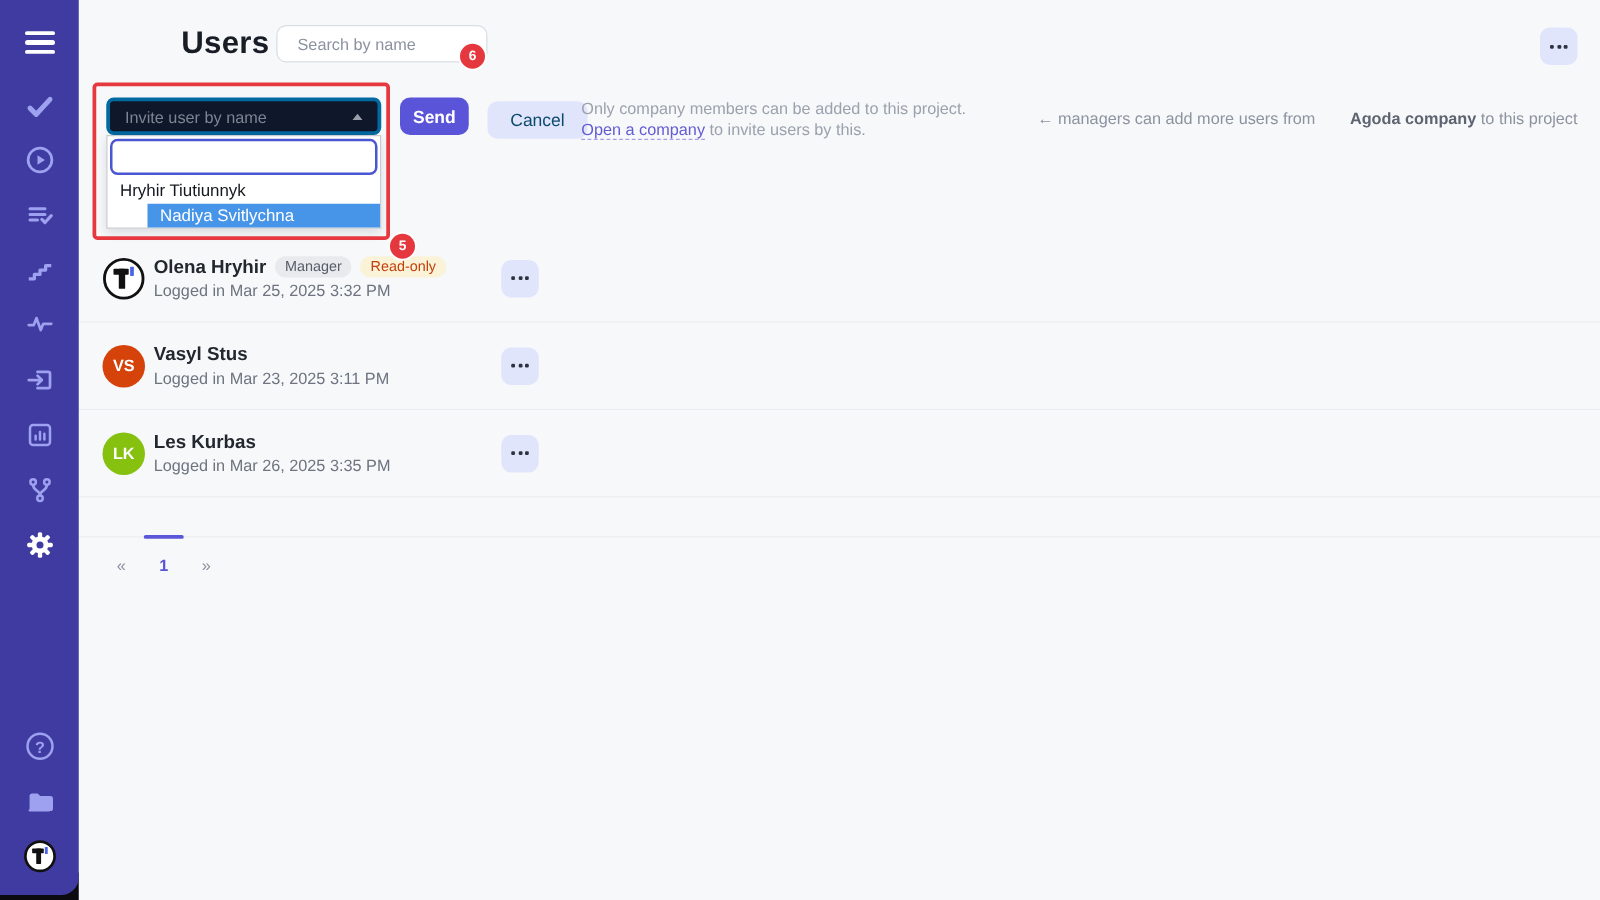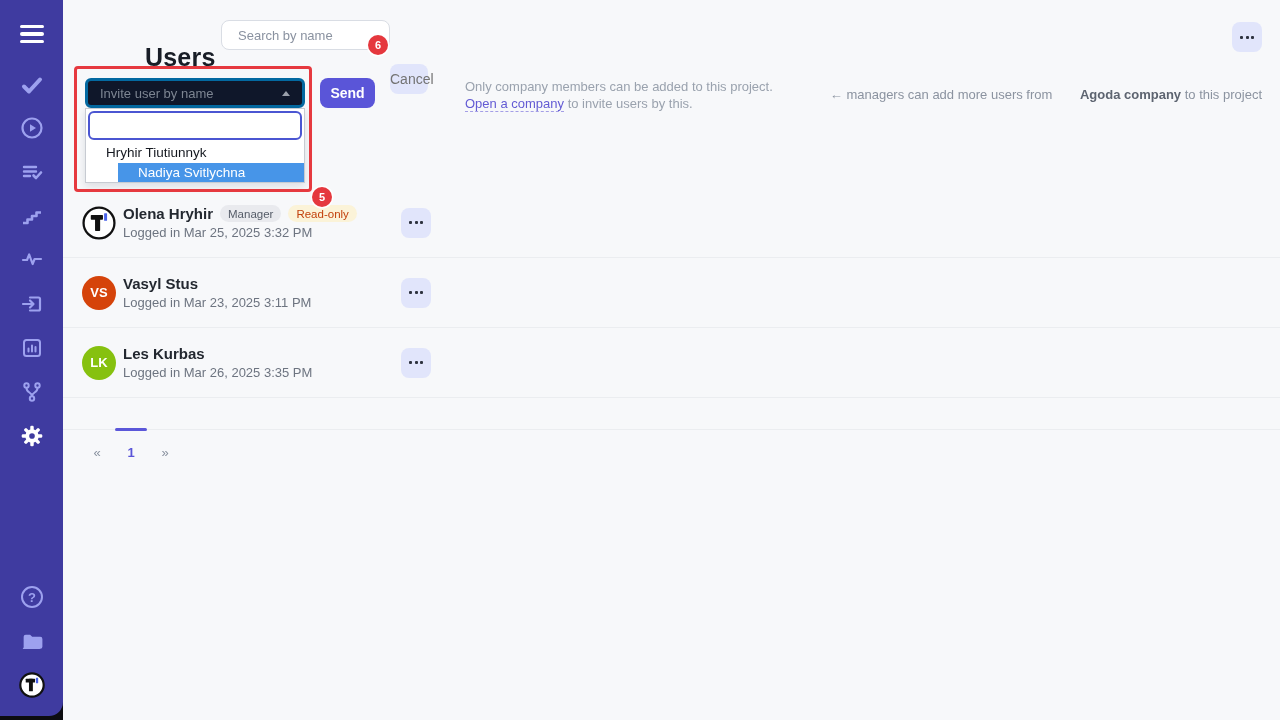--- a/index.html
+++ b/index.html
@@ -13,21 +13,21 @@
   .sb-icon { position:absolute; left:19px; width:26px; height:26px; display:flex; align-items:center;
              justify-content:center; cursor:pointer; }
   .burger { display:flex; flex-direction:column; gap:4px; width:24px; }
   .burger span { height:3.5px; background:#ffffff; border-radius:2px; }
   .help-circle { width:22px; height:22px; border:2px solid #9da1ef; border-radius:50%;
                  color:#9da1ef; font-size:13px; font-weight:bold; display:flex; align-items:center; justify-content:center; }
 
   
   .main { position:absolute; left:63px; top:0; right:0; bottom:0; background:#f7f8fa; }
 
-  .page-title { position:absolute; left:82px; top:20px; font-size:25px; font-weight:bold; color:#181d26; letter-spacing:.2px;margin-top:23px; }
+  .page-title { position:absolute; left:82px; top:20px; font-size:25px; font-weight:bold; color:#181d26; letter-spacing:.2px; }
 
   .search-box { position:absolute; left:158px; top:20px; width:169px; height:30px; background:#fff;
                 border:1px solid #d9dde4; border-radius:8px; display:flex; align-items:center; padding:0 9px; gap:7px; }
   .search-box input { border:none; outline:none; flex:1; font-size:13px; color:#3a4150; background:transparent;
                       font-family:"Liberation Sans", sans-serif; }
   .search-box input::placeholder { color:#8a92a0; }
 
   .kebab-btn { border:none; background:#e1e5fb; border-radius:8px; width:30px; height:30px; cursor:pointer;
                display:flex; align-items:center; justify-content:center; gap:2.5px; }
   .kebab-btn i { width:3px; height:3px; background:#2e3340; border-radius:1px; display:block; }
@@ -46,28 +46,28 @@
                    border:3px solid #0369a1; border-radius:6px; display:flex; align-items:center;
                    padding:0 12px; cursor:pointer; z-index:10; }
   .invite-select .ph { font-size:13px; color:#7d8592; flex:1; }
   .caret-up { width:0; height:0; border-left:4px solid transparent; border-right:4px solid transparent;
               border-bottom:5px solid #9aa0ab; }
 
   .dropdown { position:absolute; left:22px; top:108px; width:220px; background:#fff; border:1px solid #c7cbd2;
               box-shadow:0 3px 8px rgba(20,25,40,.12); z-index:10; }
   .dd-input { display:block; width:214px; height:29px; margin:2px auto 3px auto; border:2px solid #4b56d2;
               border-radius:6px; outline:none; font-size:13px; padding:0 6px; font-family:"Liberation Sans", sans-serif; }
-  .dd-option { height:19.5px; line-height:19.5px; font-size:13.5px; color:#14181f; padding:0 20px; cursor:pointer;
+  .dd-option { height:19.5px; line-height:19.5px; font-size:13.5px; color:#14181f; padding:0 10px; cursor:pointer;
                white-space:nowrap; overflow:hidden; }
   .dd-option.selected { background:#4795e8; color:#ffffff;margin-left:32px; }
 
   .btn { height:30px; border:none; border-radius:8px; font-size:14px; cursor:pointer;
          font-family:"Liberation Sans", sans-serif; }
   .btn-send { position:absolute; left:257px; top:78px; width:55px; background:#5a55d8; color:#fff; font-weight:700; z-index:10; }
-  .btn-cancel { position:absolute; left:327px; top:64px; width:38px; background:#e1e5fb; color:#737373; }
+  .btn-cancel { position:absolute; left:327px; top:81px; width:80px; background:#e1e5fb; color:#0c4a6e; }
 
   .info-text { position:absolute; left:402px; top:78px; font-size:13px; line-height:17px; color:#9aa2ae; }
   .info-link { color:#635bd4; text-decoration:none; border-bottom:1px dashed #a49ee6; cursor:pointer; }
 
   .note-text { position:absolute; right:18px; top:87px; font-size:13px; color:#8b93a0; white-space:nowrap; }
   .note-text b { color:#5d6470;margin-left:24px; }
 
   
   .list { position:absolute; left:0; right:0; top:188px; }
   .row { position:relative; height:70px; border-bottom:1px solid #ebedf0; }

